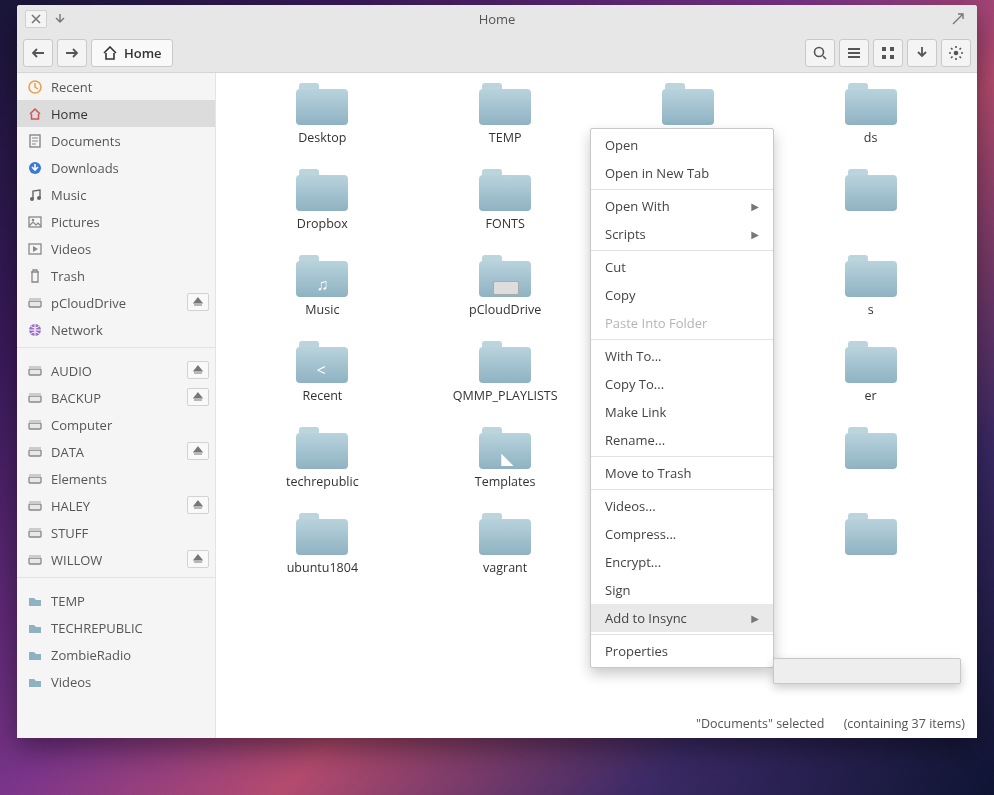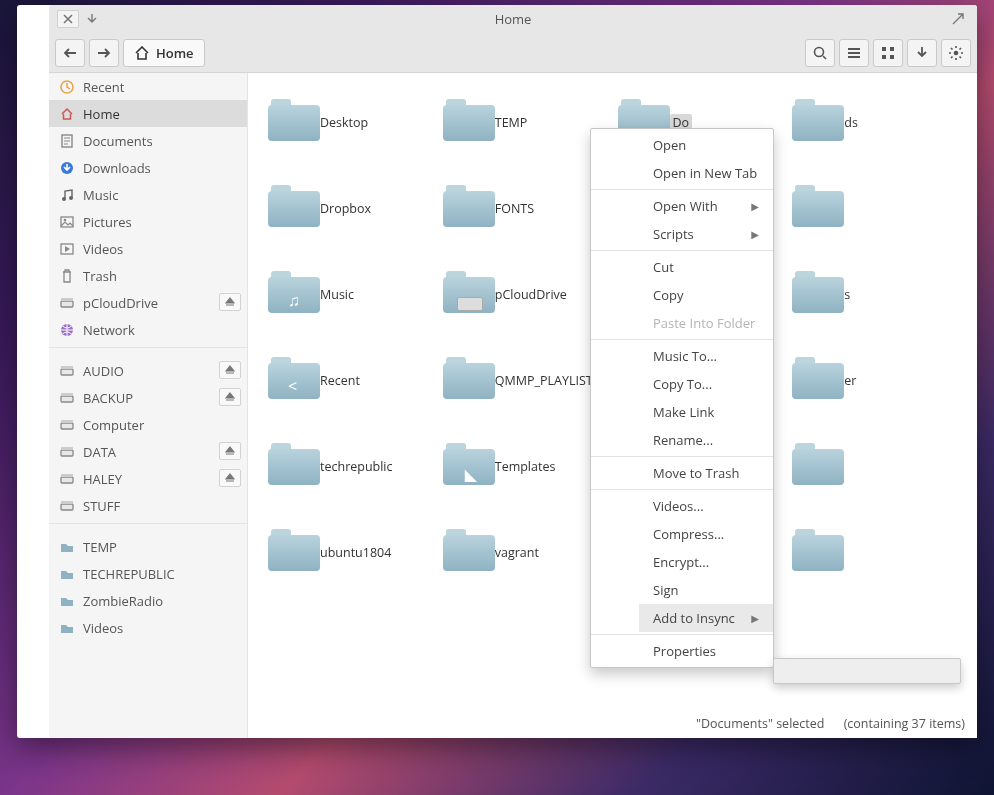--- a/index.html
+++ b/index.html
@@ -6,21 +6,21 @@
   body {
     width: 994px; height: 795px; overflow: hidden;
     background: linear-gradient(135deg,#1a163a 0%,#3b1a5c 20%,#7b358a 45%,#b44b6e 60%,#3b2a66 80%,#0e1433 100%);
     position: relative;
     font-size: 13px;
   }
   .window {
     position: absolute; left: 17px; top: 5px; right: 17px; bottom: 57px;
     background: #fff; border-radius: 3px;
     box-shadow: 0 10px 30px rgba(0,0,0,.45);
-    display: flex; flex-direction: column; padding-left: 32px;
+    display: flex; flex-direction: column;
   }
   .titlebar {
     height: 28px; background: #e7e7e7;
     border-top-left-radius: 3px; border-top-right-radius: 3px;
     display: flex; align-items: center; color: #555; position: relative;
   }
   .titlebar .title { position:absolute; left:0; right:0; text-align:center; font-size:13px; color:#555; }
   .titlebar .tb-left, .titlebar .tb-right { display:flex; align-items:center; gap:2px; padding:0 8px; z-index:1;}
   .tb-btn {
     width: 22px; height: 18px; border:1px solid #d0d0d0; border-radius:2px;
@@ -54,21 +54,21 @@
   .side-item.active { background:#dcdcdc; color:#333;}
   .side-sep { height:10px; border-top:1px solid #e2e2e2; margin-top:4px;}
   .eject {
     position:absolute; right:6px; top:4px; width:22px;height:18px;
     border:1px solid #d2d2d2; border-radius:2px;
     display:flex;align-items:center;justify-content:center;background:#f9f9f9;
   }
   .side-item .ic { width:16px;height:16px; display:flex;align-items:center;justify-content:center; }
   .content { flex:1; overflow:auto; position:relative; background:#fff;}
   .grid { padding:10px 20px; display:grid; grid-template-columns:repeat(4,1fr); column-gap:10px; row-gap:8px;}
-  .cell { display:flex;flex-direction:row;align-items:center;justify-content:flex-start; height:78px;text-align:center;}
+  .cell { display:flex;flex-direction:column;align-items:center;justify-content:flex-start; height:78px;text-align:center;}
   .folder { width:52px;height:42px;position:relative; margin-bottom:4px;}
   .folder::before{
     content:""; position:absolute; left:3px; top:0; width:20px;height:8px;
     background:#bcd4dc; border-radius:3px 3px 0 0;
   }
   .folder::after{
     content:""; position:absolute; left:0; top:6px; right:0; bottom:0;
     background:linear-gradient(#b8d3dd,#8fb2c2); border-radius:4px;
   }
   .cell .ovl { position:absolute; z-index:2; color:#fff; font-size:16px; }
@@ -79,21 +79,21 @@
     padding:4px 8px;
   }
   
   .ctx {
     position:absolute; left:590px; top:128px; width:184px;
     background:#fff; border:1px solid #c7c7c7; border-radius:2px;
     box-shadow:0 6px 14px rgba(0,0,0,.22);
     padding:2px 0;
   }
   .ctx-item { height:28px; display:flex;align-items:center;justify-content:space-between;
-    padding:0 14px;color:#444;font-size:13px;margin-left:48px;}
+    padding:0 14px;color:#444;font-size:13px;}
   .ctx-item.hl { background:#e9e9e9;}
   .ctx-item.disabled { color:#b5b5b5;}
   .ctx-sep { height:1px;background:#e2e2e2;margin:2px 0;}
   .ctx .caret { color:#777; font-size:10px;}
   .submenu {
     position:absolute; left:773px; top:658px; width:188px; height:26px;
     background:#eeeeee; border:1px solid #c7c7c7; border-radius:2px;
     box-shadow:0 4px 10px rgba(0,0,0,.2);
   }
   svg { display:block;}
@@ -327,36 +327,59 @@
             </svg>
           </div>
         </div>
         <div class="side-item">
           <span class="ic">
             <svg width="14" height="12">
               <rect x="1" y="4" width="12" height="6" rx="1" stroke="#888" stroke-width="1.3" fill="#e8e8e8"></rect>
               <rect x="1" y="1" width="12" height="3" fill="#ccc"></rect>
             </svg>
           </span>
+          <span>Elements</span>
+        </div>
+        <div class="side-item">
+          <span class="ic">
+            <svg width="14" height="12">
+              <rect x="1" y="4" width="12" height="6" rx="1" stroke="#888" stroke-width="1.3" fill="#e8e8e8"></rect>
+              <rect x="1" y="1" width="12" height="3" fill="#ccc"></rect>
+            </svg>
+          </span>
           <span>HALEY</span>
           <div class="eject">
             <svg width="10" height="10" viewBox="0 0 10 10">
               <path d="M5 1 L9 6 H1 Z M1 8 H9" fill="#777" stroke="#777" stroke-width="1.2"></path>
             </svg>
           </div>
         </div>
         <div class="side-item">
           <span class="ic">
             <svg width="14" height="12">
               <rect x="1" y="4" width="12" height="6" rx="1" stroke="#888" stroke-width="1.3" fill="#e8e8e8"></rect>
               <rect x="1" y="1" width="12" height="3" fill="#ccc"></rect>
             </svg>
           </span>
           <span>STUFF</span>
         </div>
+        <div class="side-item">
+          <span class="ic">
+            <svg width="14" height="12">
+              <rect x="1" y="4" width="12" height="6" rx="1" stroke="#888" stroke-width="1.3" fill="#e8e8e8"></rect>
+              <rect x="1" y="1" width="12" height="3" fill="#ccc"></rect>
+            </svg>
+          </span>
+          <span>WILLOW</span>
+          <div class="eject">
+            <svg width="10" height="10" viewBox="0 0 10 10">
+              <path d="M5 1 L9 6 H1 Z M1 8 H9" fill="#777" stroke="#777" stroke-width="1.2"></path>
+            </svg>
+          </div>
+        </div>
         <div class="side-sep"></div>
         <div class="side-item">
           <span class="ic">
             <svg width="14" height="12">
               <path d="M1 3 H6 L8 5 H13 V11 H1 Z" fill="#8fb2c2"></path>
             </svg>
           </span>
           <span>TEMP</span>
         </div>
         <div class="side-item">
@@ -520,21 +543,21 @@
       <span>Cut</span>
     </div>
     <div class="ctx-item">
       <span>Copy</span>
     </div>
     <div class="ctx-item disabled">
       <span>Paste Into Folder</span>
     </div>
     <div class="ctx-sep"></div>
     <div class="ctx-item">
-      <span>Music To...</span>
+      <span>With To...</span>
     </div>
     <div class="ctx-item">
       <span>Copy To...</span>
     </div>
     <div class="ctx-item">
       <span>Make Link</span>
     </div>
     <div class="ctx-item">
       <span>Rename...</span>
     </div>

